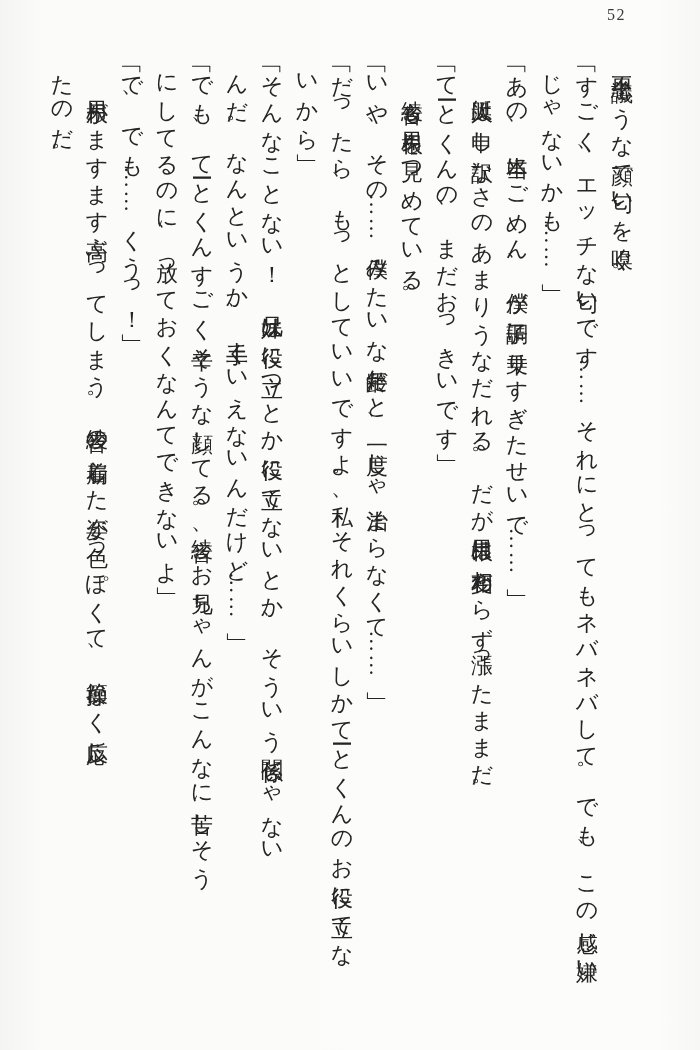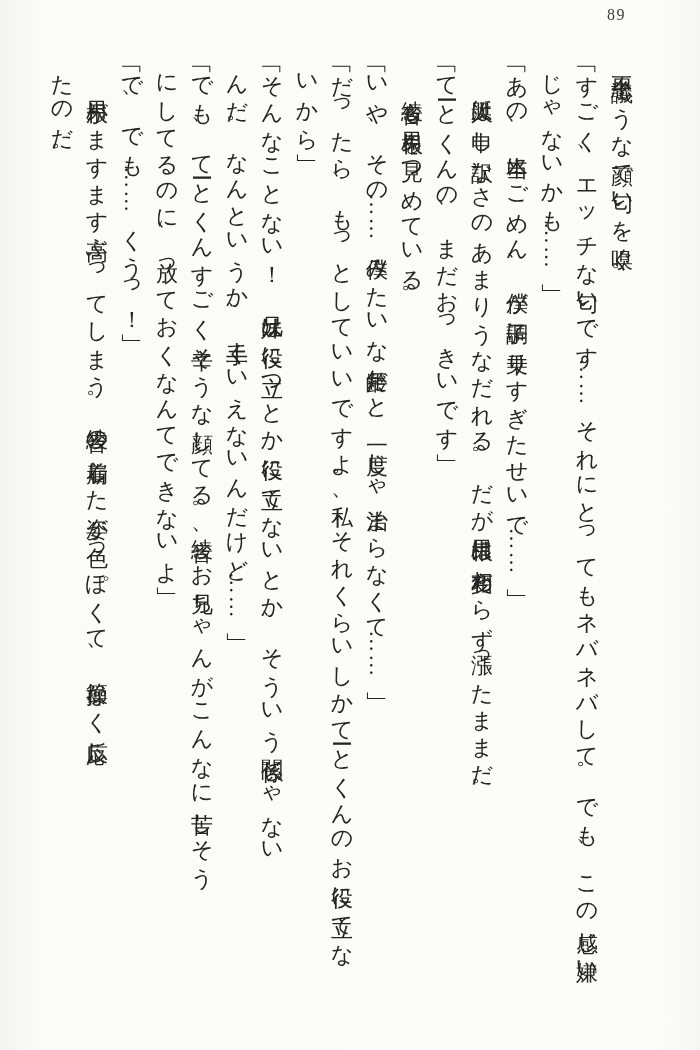--- a/index.html
+++ b/index.html
@@ -41,21 +41,21 @@
     margin: 0;
     padding: 0;
   }
   .line.indent {
     text-indent: 24px;
   }
 </style>
 </head>
 <body>
 
-<div class="page-number">89</div>
+<div class="page-number">52</div>
 
 <div class="page-body">
   <div class="line">不思議そうな顔で匂いを嗅ぐ。</div>
   <div class="line">「すごく、エッチな匂いです……それにとってもネバネバして。でも、この感じ嫌い</div>
   <div class="line">じゃないかも……」</div>
   <div class="line">「あの、本当にごめん、僕が調子に乗りすぎたせいで……」</div>
   <div class="line indent">艇人は申し訳なさのあまりうなだれる。だが男根は相変わらず漲ったままだ。</div>
   <div class="line">「てーとくんの、まだおっきいです」</div>
   <div class="line indent">綾音も男根を見つめている。</div>
   <div class="line">「いや、その……僕みたいな年齢だと、一度じゃ治まらなくて……」</div>

